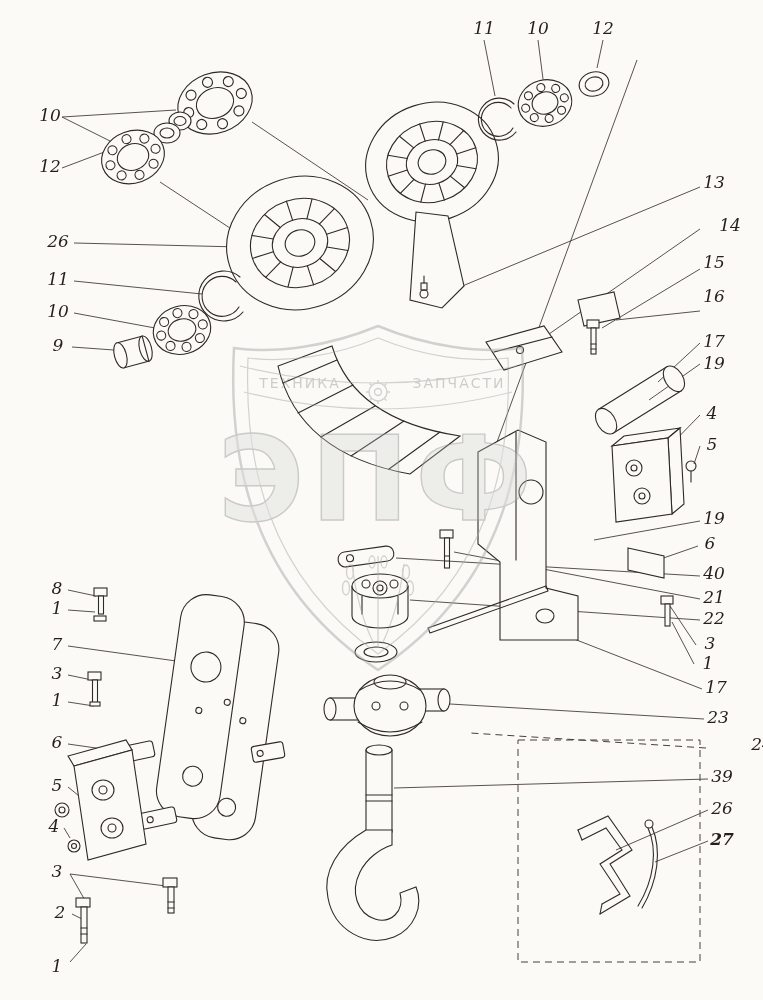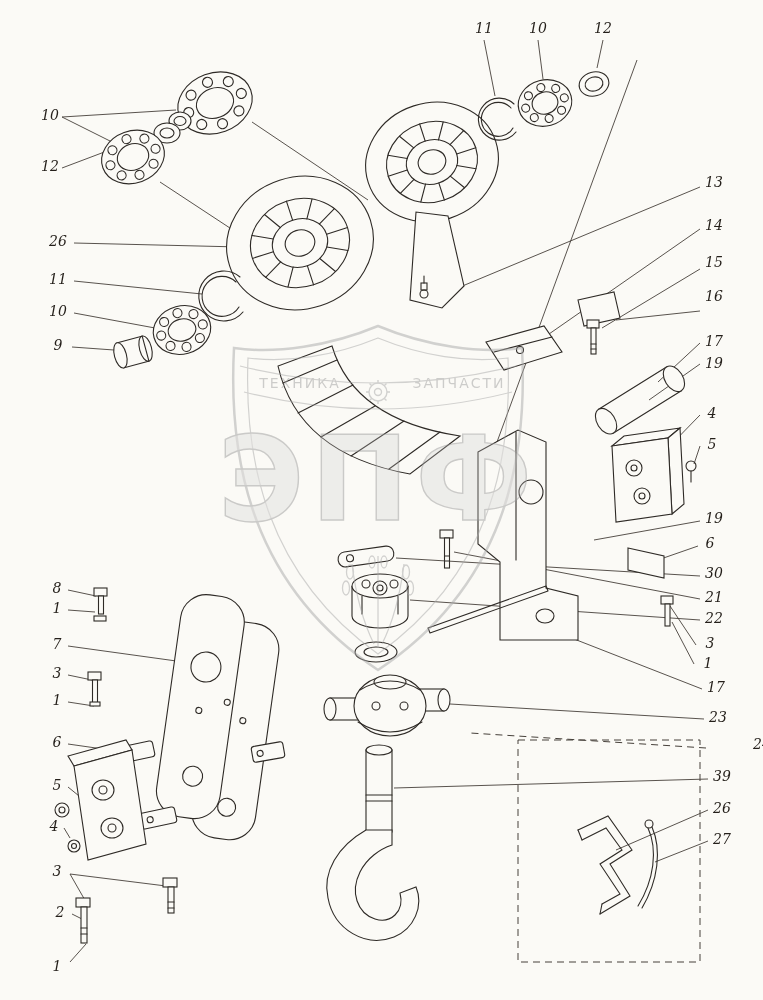--- a/index.html
+++ b/index.html
@@ -1,20 +1,20 @@
 <!DOCTYPE html>
 <html><head>
 <meta charset="utf-8">
 <style>
   html,body{margin:0;padding:0;background:#fbfaf6;}
   .stage{position:relative;width:763px;height:1000px;background:#fbfaf6;overflow:hidden;
          font-family:"DejaVu Serif",serif;}
   .stage svg{position:absolute;left:0;top:0;}
   .callout{position:absolute;transform:translate(-50%,-50%);font-style:italic;
-           font-size:14px;line-height:1;color:#241f1a;z-index:3;user-select:none;}
+           font-size:17px;line-height:1;color:#241f1a;z-index:3;user-select:none;}
   
   .ln{stroke:#2e2a26;stroke-width:1.1;fill:none;stroke-linecap:round;}
   .fl{stroke:#2e2a26;stroke-width:1.1;fill:#fbfaf6;}
   .ldr{stroke:#46403a;stroke-width:.9;fill:none;}
   .dsh{stroke:#46403a;stroke-width:1;fill:none;stroke-dasharray:7 5;}
   .wm{stroke:#a9a9a9;fill:none;}
   .wmtxt{fill:#9f9f9f;font-family:"DejaVu Sans",sans-serif;font-size:14px;letter-spacing:2px;}
   .wmbig{fill:#c9c9c9;fill-opacity:.55;stroke:#9b9b9b;stroke-width:1.4;
          font-family:"DejaVu Sans",sans-serif;font-weight:bold;font-size:118px;letter-spacing:6px;}
 </style>
@@ -362,40 +362,40 @@
       <div class="callout" style="left: 484px; top: 28px;">11</div>
       <div class="callout" style="left: 538px; top: 28px;">10</div>
       <div class="callout" style="left: 603px; top: 28px;">12</div>
       <div class="callout" style="left: 50px; top: 115px;">10</div>
       <div class="callout" style="left: 50px; top: 166px;">12</div>
       <div class="callout" style="left: 58px; top: 241px;">26</div>
       <div class="callout" style="left: 58px; top: 279px;">11</div>
       <div class="callout" style="left: 58px; top: 311px;">10</div>
       <div class="callout" style="left: 58px; top: 345px;">9</div>
       <div class="callout" style="left: 714px; top: 182px;">13</div>
-      <div class="callout" style="left: 714px; top: 225px;">14</div>
+      <div class="callout" style="left: 730px; top: 225px;">14</div>
       <div class="callout" style="left: 714px; top: 262px; text-align: center;">15</div>
       <div class="callout" style="left: 714px; top: 296px;">16</div>
       <div class="callout" style="left: 714px; top: 341px;">17</div>
       <div class="callout" style="left: 714px; top: 363px;">19</div>
       <div class="callout" style="left: 712px; top: 413px;">4</div>
       <div class="callout" style="left: 712px; top: 444px;">5</div>
       <div class="callout" style="left: 714px; top: 518px; font-style: italic;">19</div>
       <div class="callout" style="left: 710px; top: 543px;">6</div>
-      <div class="callout" style="left: 714px; top: 573px;">30</div>
+      <div class="callout" style="left: 714px; top: 573px;">40</div>
       <div class="callout" style="left: 714px; top: 597px; text-align: right;">21</div>
       <div class="callout" style="left: 714px; top: 618px; text-align: center;">22</div>
       <div class="callout" style="left: 710px; top: 643px;">3</div>
       <div class="callout" style="left: 708px; top: 663px;">1</div>
       <div class="callout" style="left: 716px; top: 687px;">17</div>
       <div class="callout" style="left: 718px; top: 717px;">23</div>
       <div class="callout" style="left: 722px; top: 744px; margin-left: 40px;">24</div>
       <div class="callout" style="left: 722px; top: 776px;">39</div>
       <div class="callout" style="left: 722px; top: 808px;">26</div>
-      <div class="callout" style="left: 722px; top: 839px;">27</div>
+      <div class="callout" style="left: 722px; top: 839px; font-weight: bold;">27</div>
       <div class="callout" style="left: 57px; top: 588px;">8</div>
       <div class="callout" style="left: 57px; top: 608px;">1</div>
       <div class="callout" style="left: 57px; top: 644px;">7</div>
       <div class="callout" style="left: 57px; top: 673px;">3</div>
       <div class="callout" style="left: 57px; top: 700px;">1</div>
       <div class="callout" style="left: 57px; top: 742px;">6</div>
       <div class="callout" style="left: 57px; top: 785px;">5</div>
       <div class="callout" style="left: 54px; top: 826px;">4</div>
       <div class="callout" style="left: 57px; top: 871px;">3</div>
       <div class="callout" style="left: 60px; top: 912px;">2</div>

